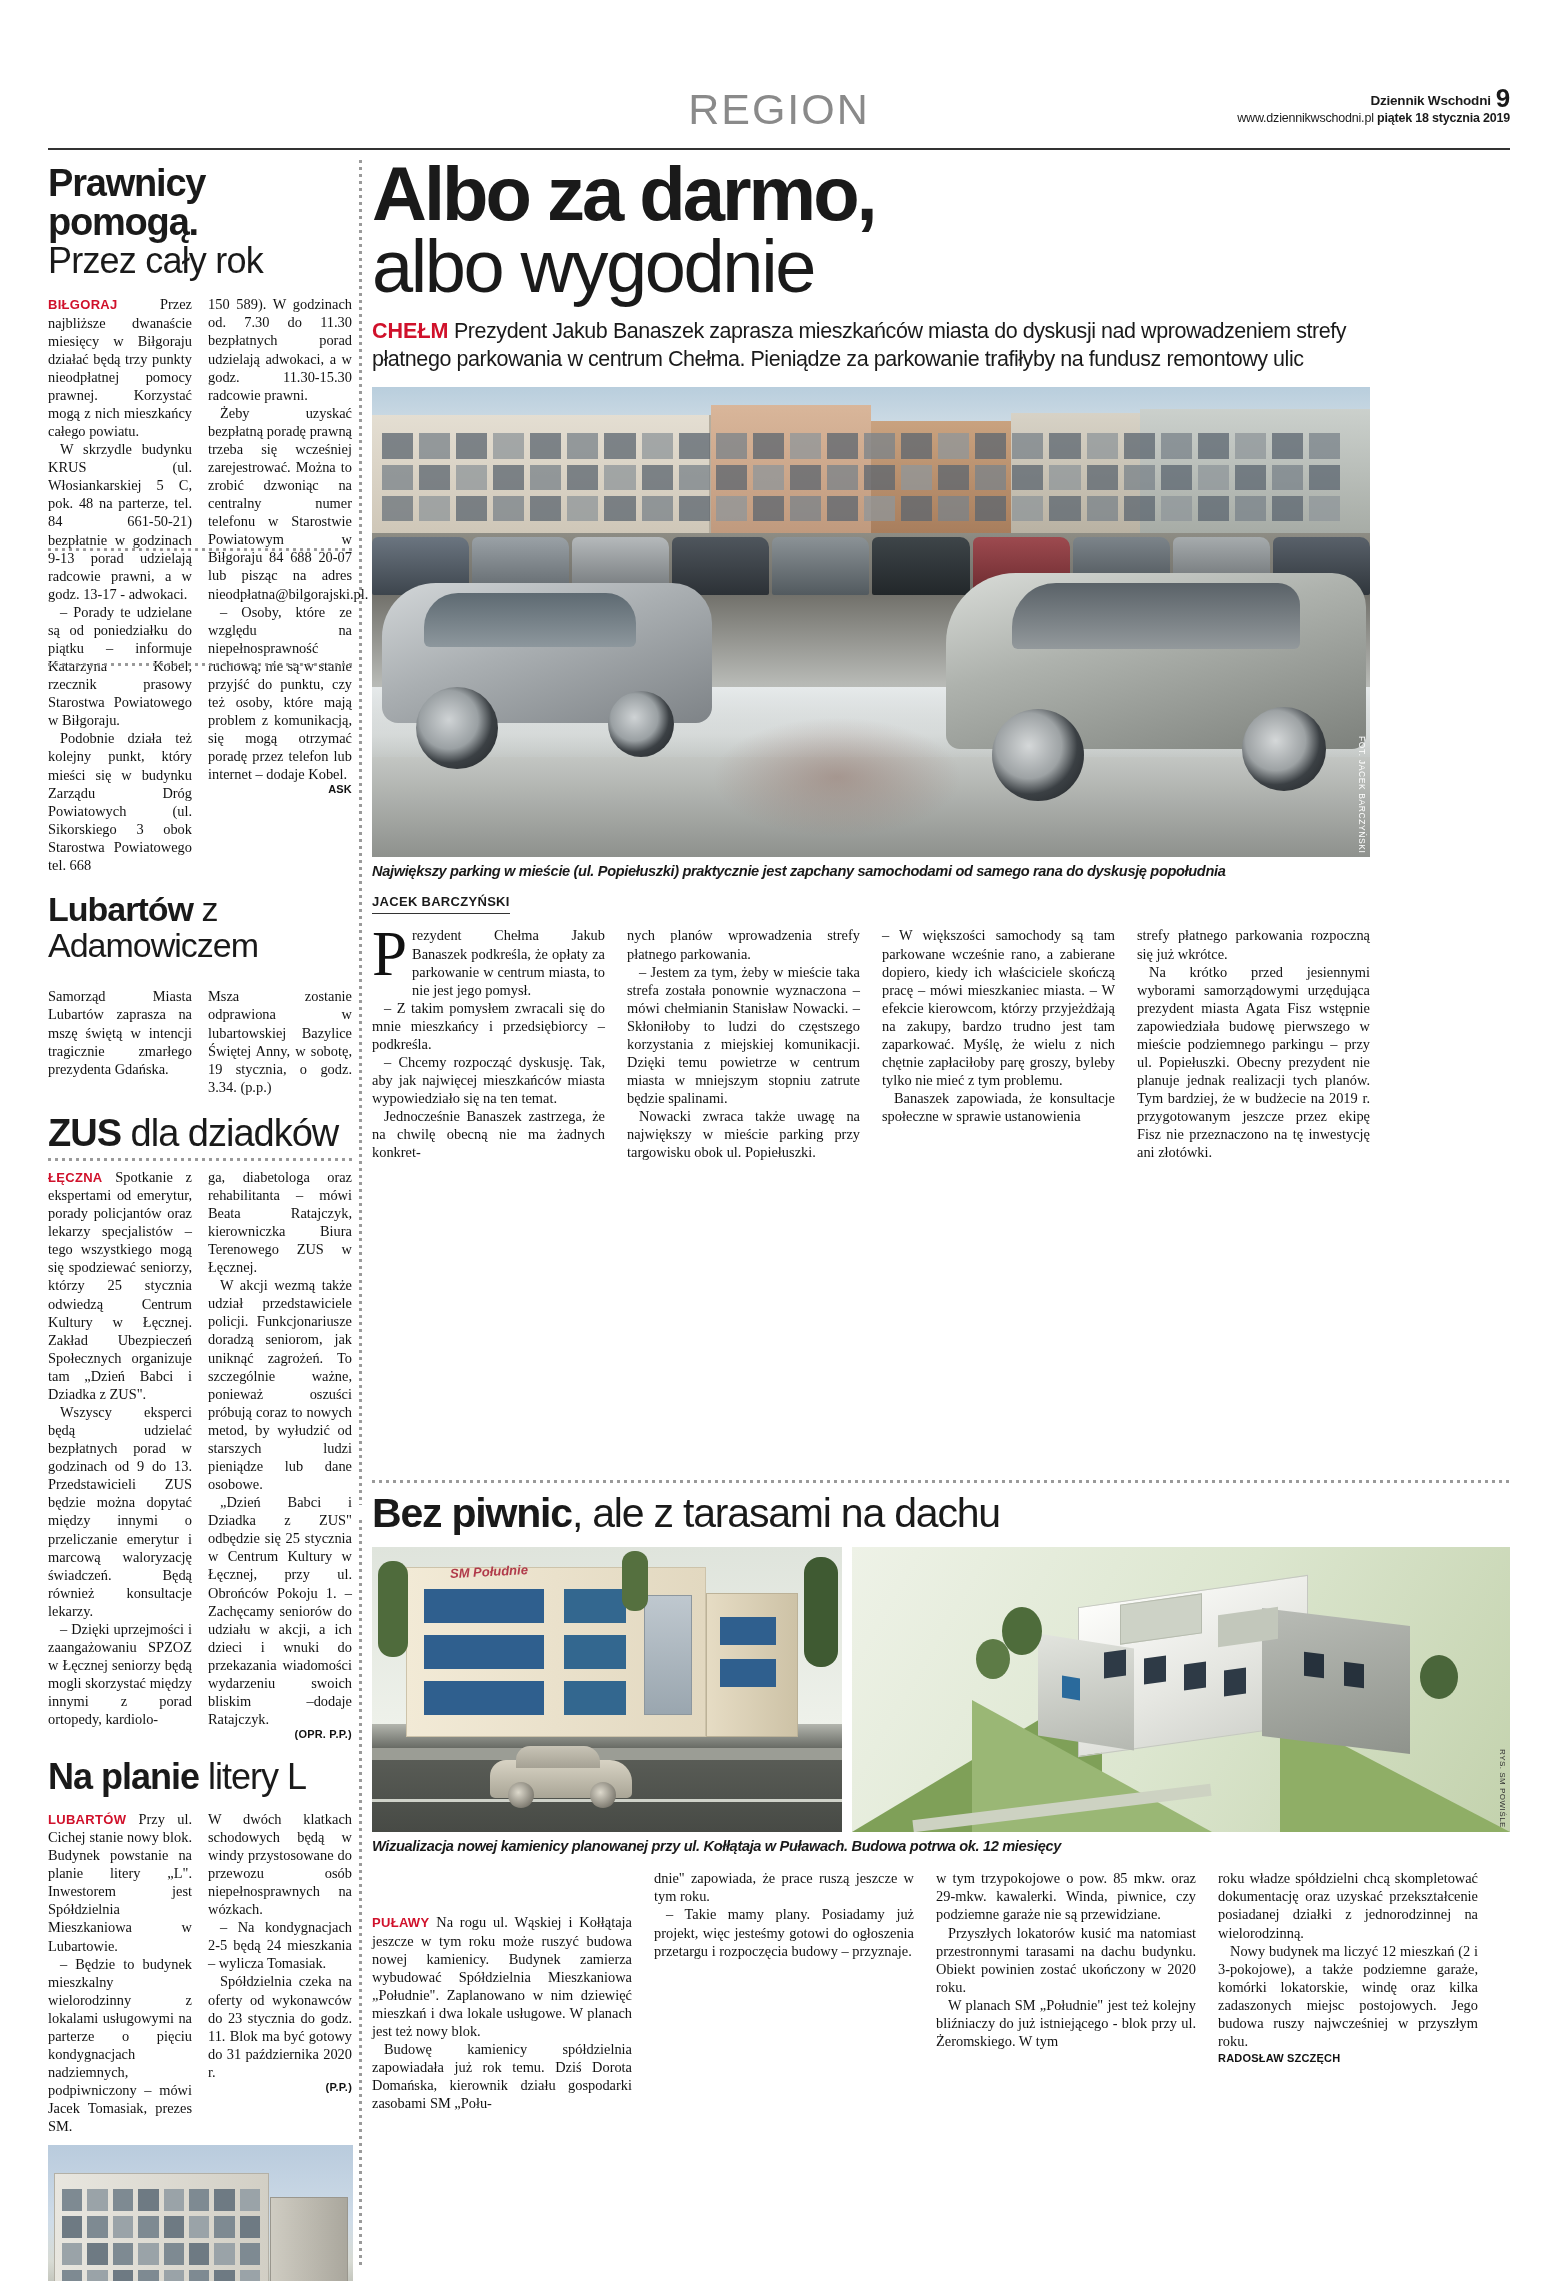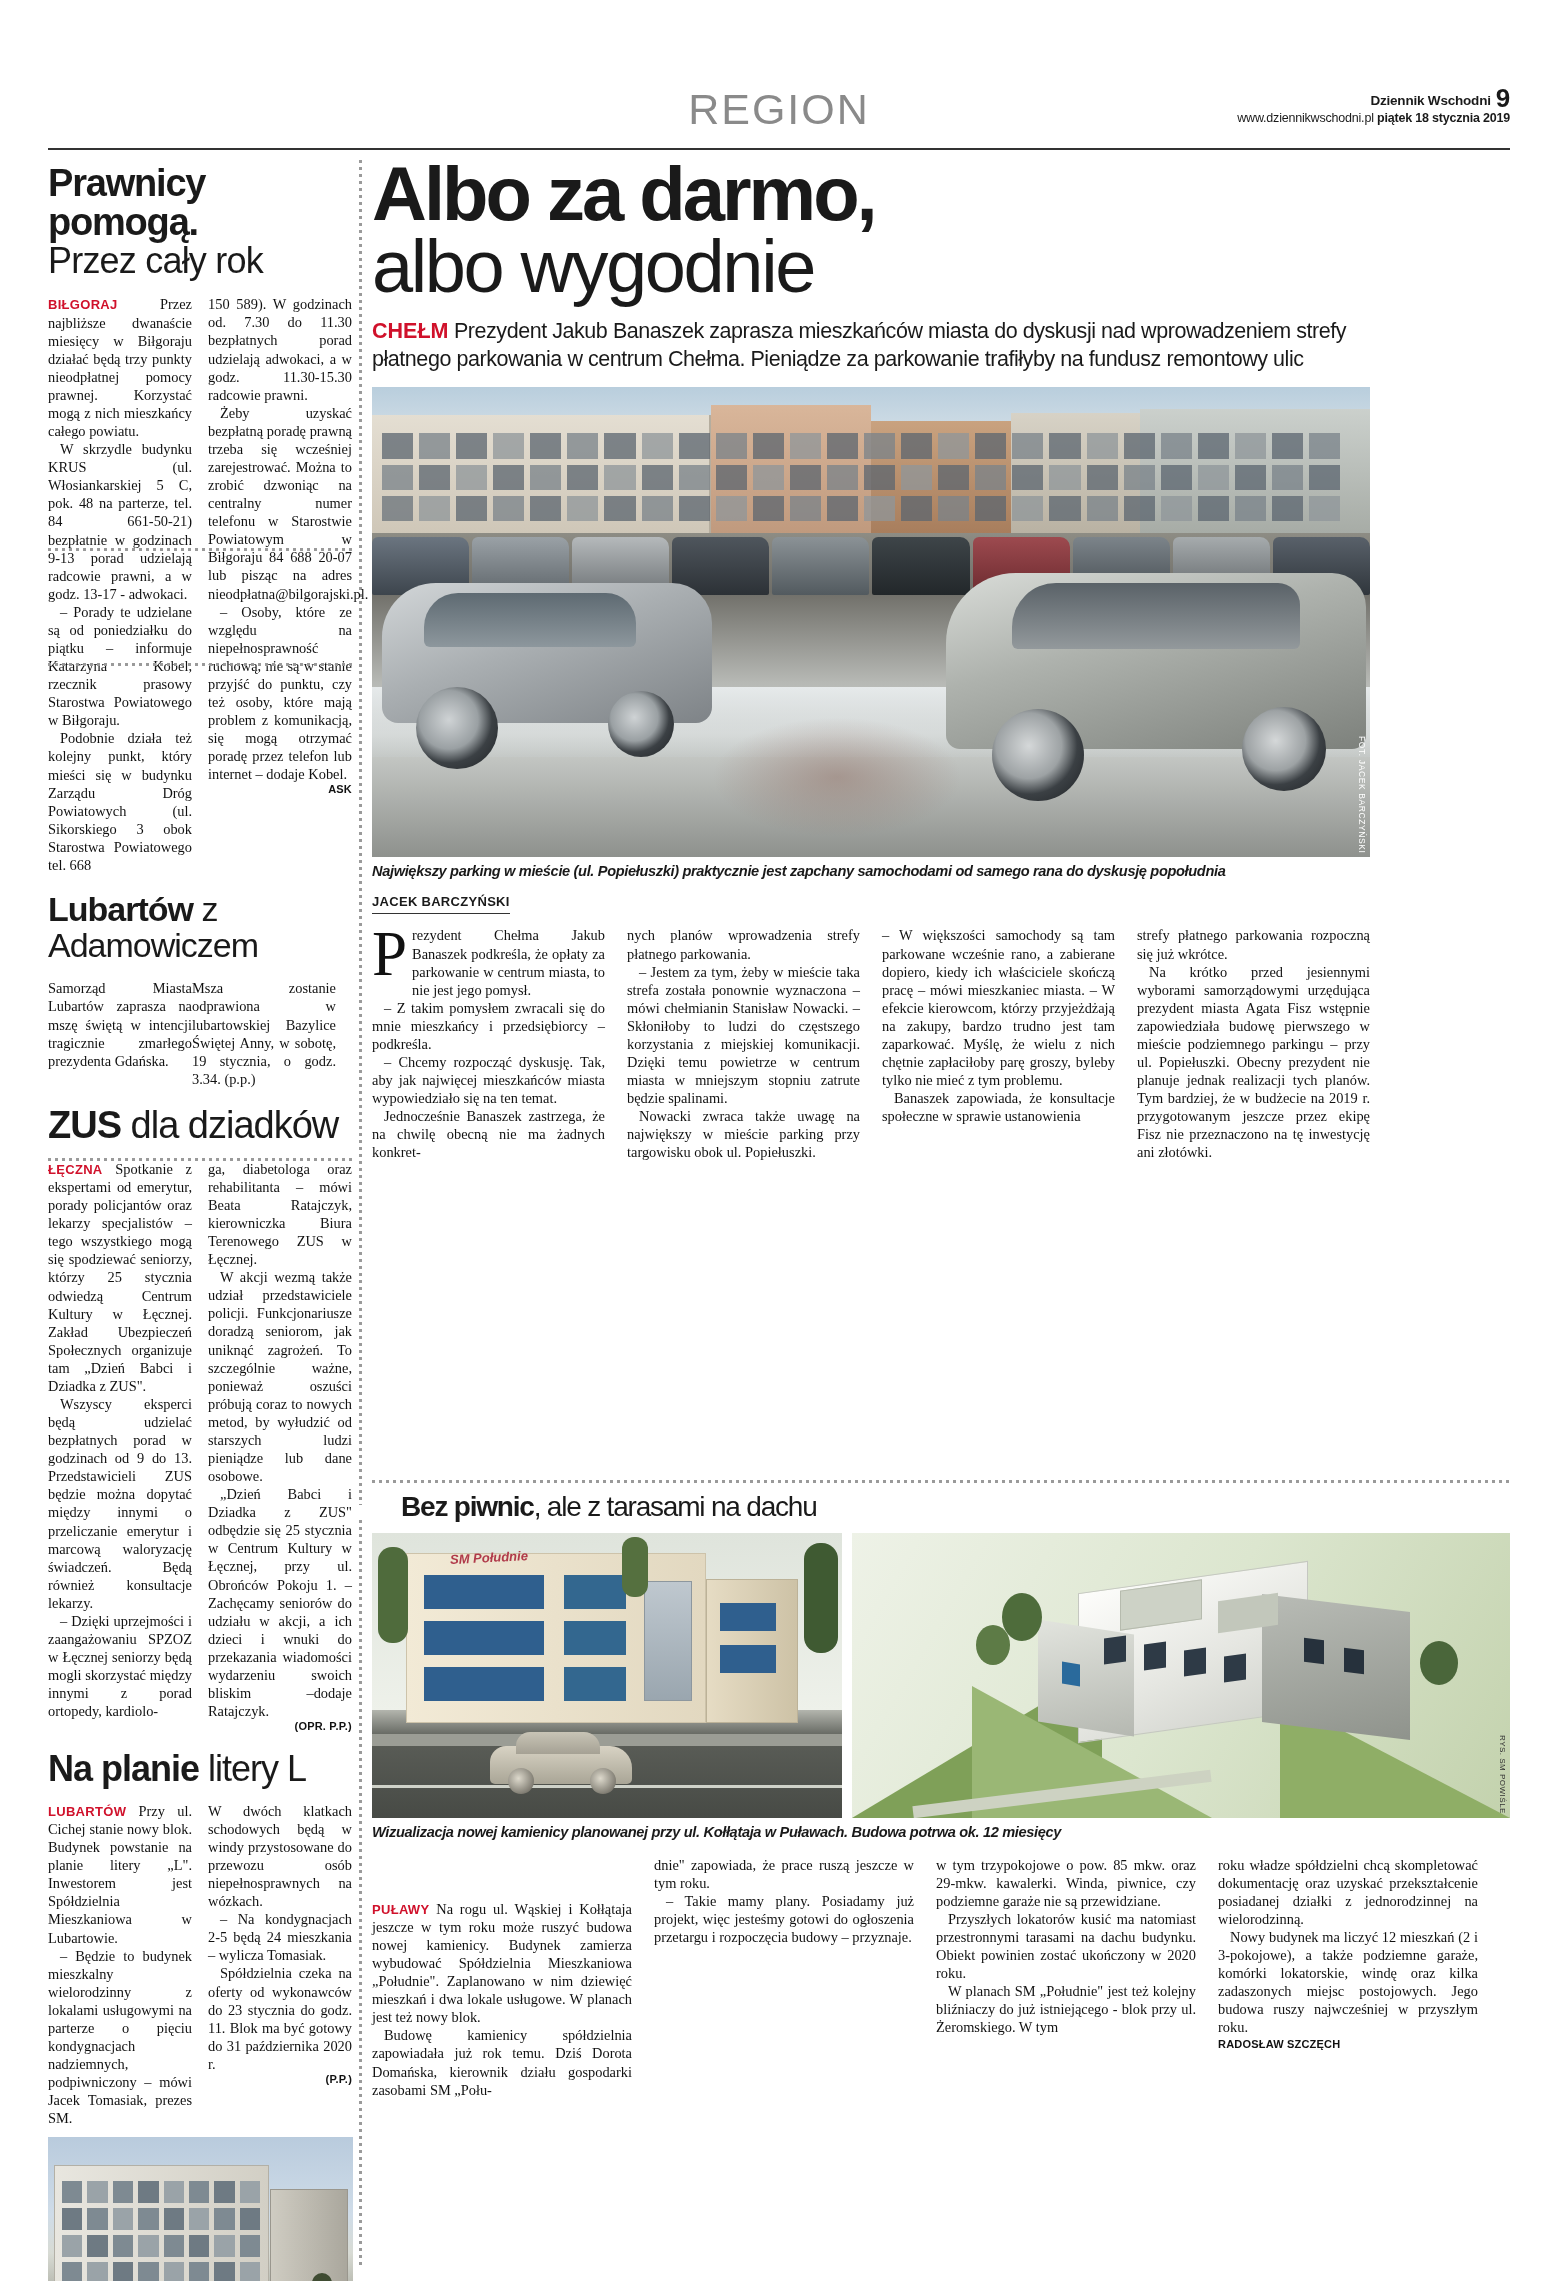--- a/index.html
+++ b/index.html
@@ -278,21 +278,21 @@
       </div>
     </div>
 
     <div class="hdots" style="left:0; top:390px; width:305px;"></div>
 
     <div style="margin-top:18px;">
       <div class="hl-mixed">
         <span class="b">Lubartów</span>
         <span class="l">z Adamowiczem</span>
       </div>
-      <div style="display:flex; margin-top:16px;">
+      <div style="display:flex; gap:16px; margin-top:24px;">
         <div class="body-txt" style="width:144px;">
           <p class="first">Samorząd Miasta Lubartów zaprasza na mszę świętą w intencji tragicznie zmarłego prezydenta Gdańska.</p>
         </div>
         <div class="body-txt" style="width:144px;">
           <p class="first">Msza zostanie odprawiona w lubartowskiej Bazylice Świętej Anny, w sobotę, 19 stycznia, o godz. 3.34. (p.p.)</p>
         </div>
       </div>
     </div>
 
     <div class="hdots" style="left:0; top:505px; width:305px;"></div>
@@ -542,21 +542,21 @@
       <div class="body-txt" style="width:260px;">
         <p class="first">strefy płatnego parkowania rozpoczną się już wkrótce.</p>
         <p>Na krótko przed jesiennymi wyborami samorządowymi urzędująca prezydent miasta Agata Fisz wstępnie zapowiedziała budowę pierwszego w mieście podziemnego parkingu – przy ul. Popiełuszki. Obecny prezydent nie planuje jednak realizacji tych planów. Tym bardziej, że w budżecie na 2019 r. przygotowanym jeszcze przez ekipę Fisz nie przeznaczono na tę inwestycję ani złotówki.</p>
       </div>
     </div>
   </div>
 
   <div class="hdots" style="left:372px; top:1480px; width:1138px;"></div>
 
   <div style="position:absolute; left:372px; top:1492px; width:1138px;">
-    <div class="hl-mixed" style="font-size:28px; letter-spacing:-1.2px;margin-left:29px;">
+    <div class="hl-mixed" style="font-size:41px; letter-spacing:-1.2px;">
       <span class="b">Bez piwnic</span><span class="l">, ale z tarasami na dachu</span>
     </div>
 
     <div style="display:flex; gap:10px; margin-top:12px; position:relative;">
 
       <div class="viz" style="width:470px; height:285px; background:linear-gradient(to bottom,#e7eae4 0%,#eef0ea 45%,#c6c8c0 60%,#5b5e58 72%,#4a4d48 100%);">
         <div style="position:absolute; left:0; top:0; width:100%; height:62%; background:linear-gradient(to bottom,#dfe4dc,#eef1ea);"></div>
 
         <div style="position:absolute; left:34px; top:20px; width:300px; height:170px; background:linear-gradient(to right,#f2ead6,#e2d8c0); border:1px solid #cdc3aa;"></div>
         <div style="position:absolute; left:334px; top:46px; width:92px; height:144px; background:linear-gradient(to right,#e6dcc4,#cdc2a6); border:1px solid #bcb298;"></div>

